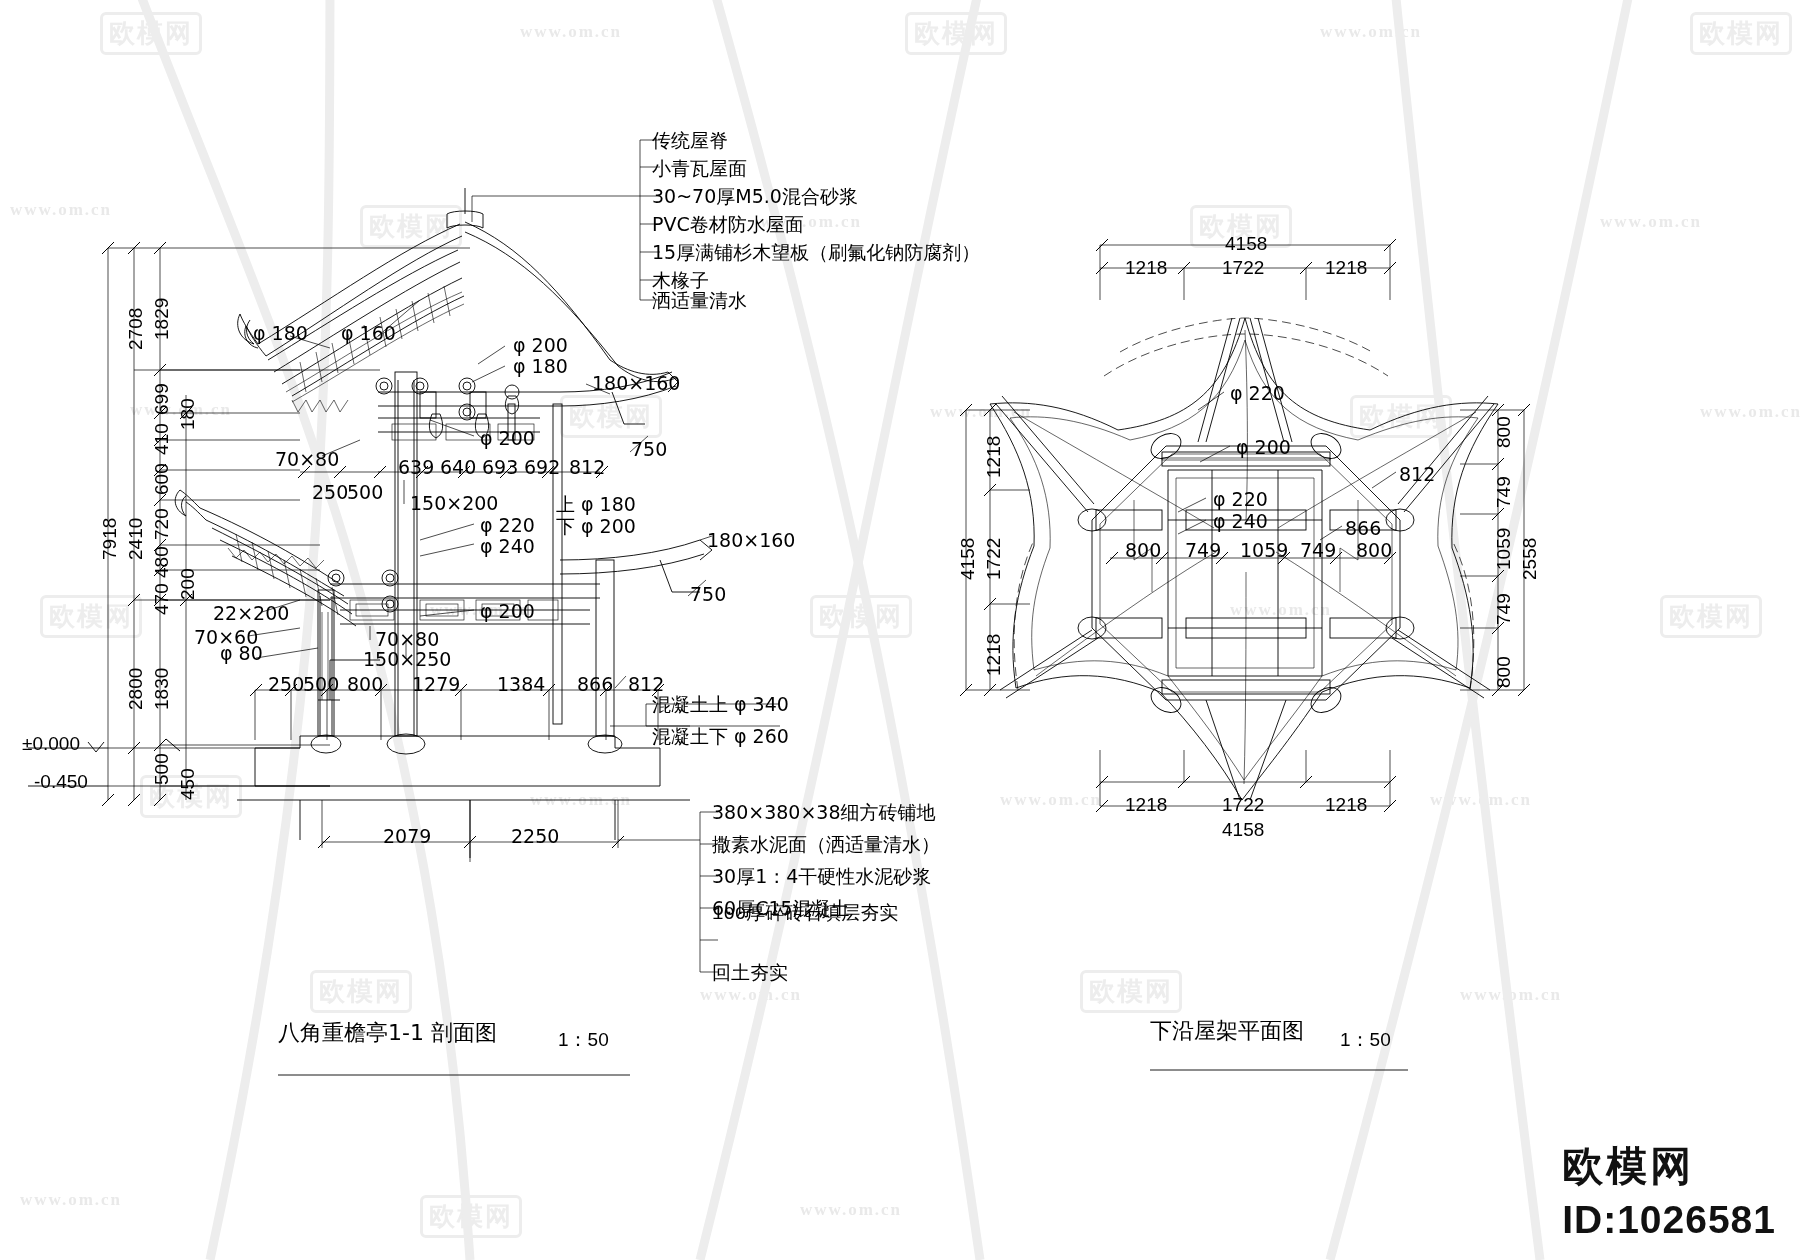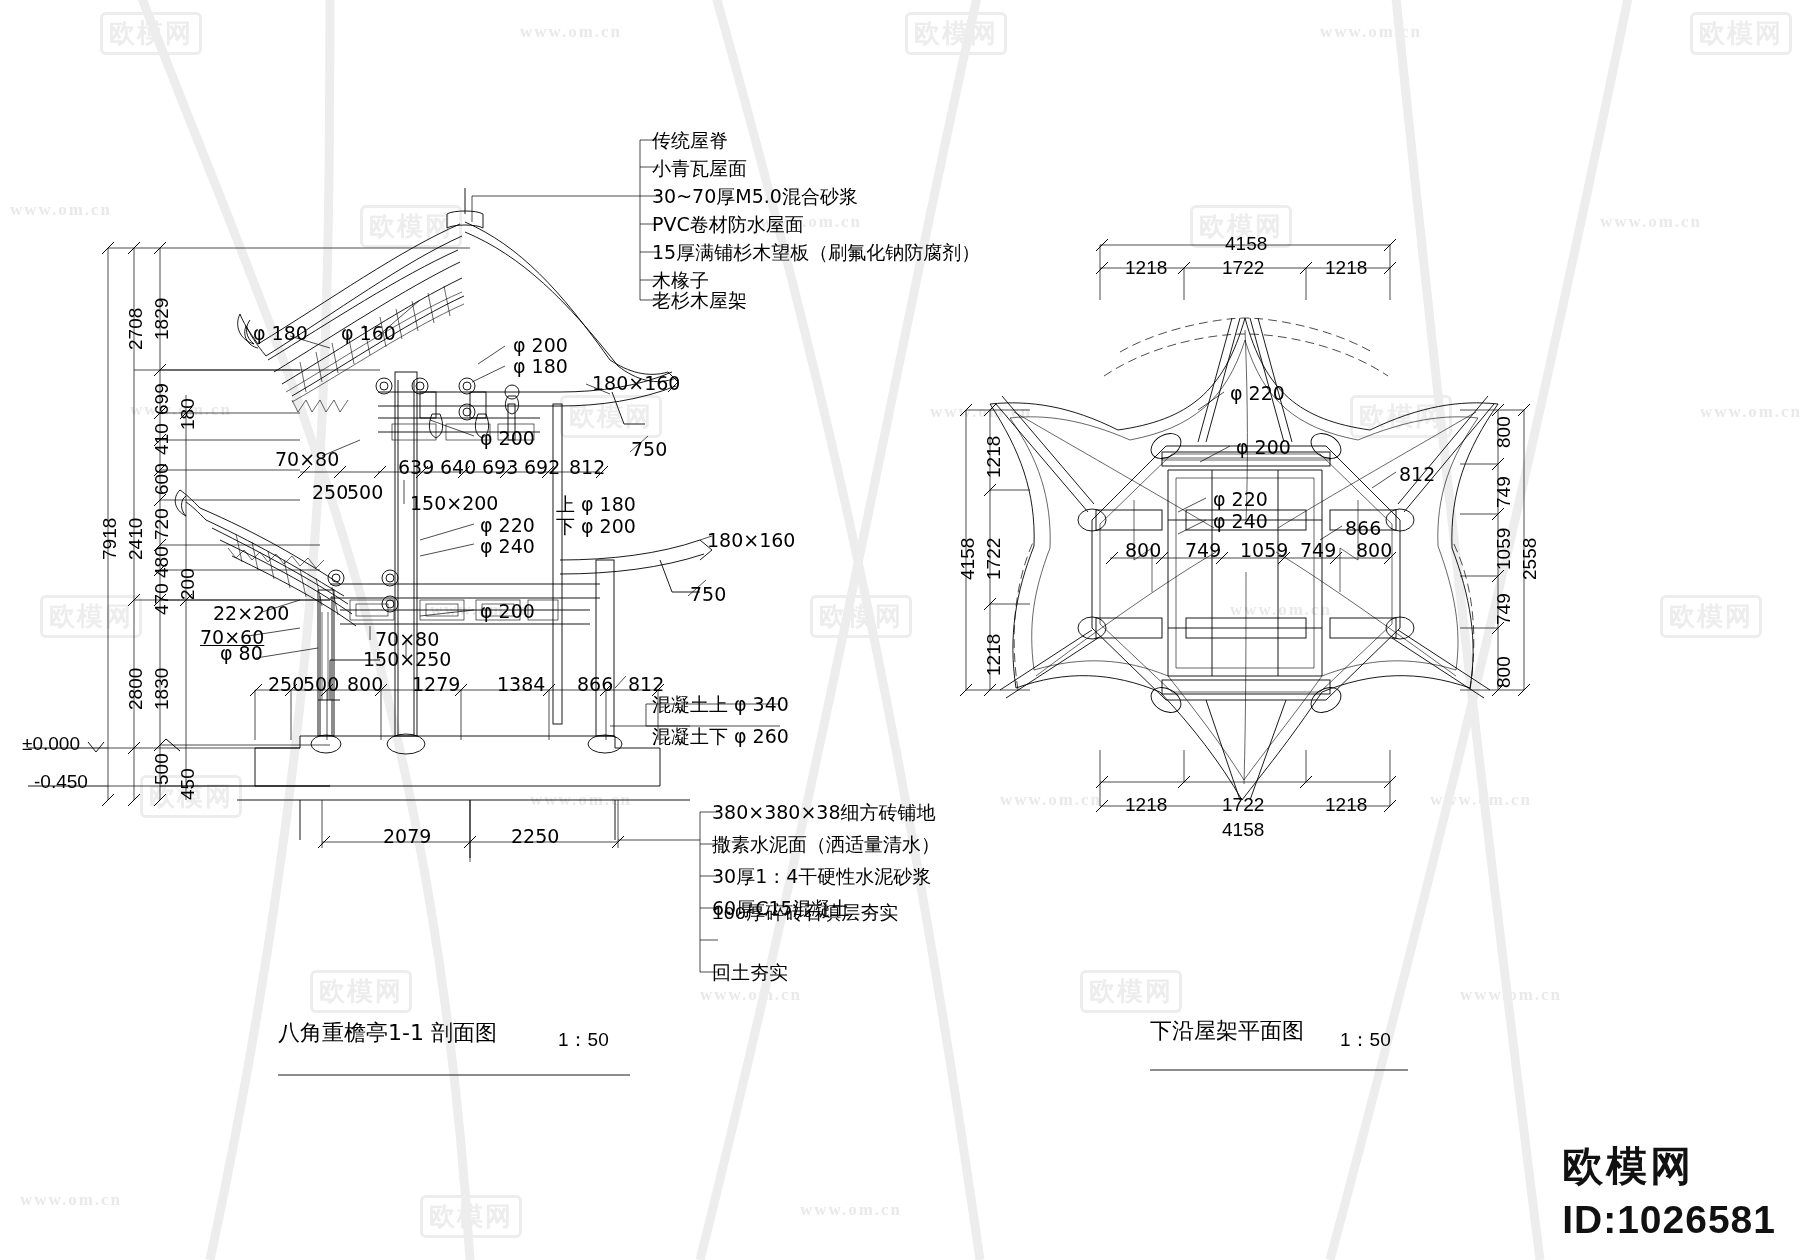--- a/index.html
+++ b/index.html
@@ -612,21 +612,21 @@
   </svg>
 
   <div id="text-layer"></div>
 
   <div class="lbl note cn" style="left:652px;top:131px;">传统屋脊</div>
   <div class="lbl note cn" style="left:652px;top:159px;">小青瓦屋面</div>
   <div class="lbl note cn" style="left:652px;top:187px;">30~70厚M5.0混合砂浆</div>
   <div class="lbl note cn" style="left:652px;top:215px;">PVC卷材防水屋面</div>
   <div class="lbl note cn" style="left:652px;top:243px;">15厚满铺杉木望板（刷氟化钠防腐剂）</div>
   <div class="lbl note cn" style="left:652px;top:271px;">木椽子</div>
-  <div class="lbl note cn" style="left:652px;top:291px;">老杉木屋架</div>
+  <div class="lbl note cn" style="left:652px;top:291px;">洒适量清水</div>
 
   <div class="lbl note cn" style="left:652px;top:695px;">混凝土上 φ 340</div>
   <div class="lbl note cn" style="left:652px;top:727px;">混凝土下 φ 260</div>
 
   <div class="lbl note cn" style="left:712px;top:803px;">380×380×38细方砖铺地</div>
   <div class="lbl note cn" style="left:712px;top:835px;">撒素水泥面（洒适量清水）</div>
   <div class="lbl note cn" style="left:712px;top:867px;">30厚1：4干硬性水泥砂浆</div>
   <div class="lbl note cn" style="left:712px;top:899px;">60厚C15混凝土</div>
   <div class="lbl note cn" style="left:712px;top:905px;font-family:Liberation Mono, monospace;">100厚碎砖石填层夯实</div>
   <div class="lbl note cn" style="left:712px;top:963px;">回土夯实</div>
@@ -672,21 +672,21 @@
       <div class="lbl dim cn" style="left: 524px; top: 458px;">692</div>
       <div class="lbl dim cn" style="left: 569px; top: 458px;">812</div>
       <div class="lbl dim cn" style="left: 556px; top: 495px;">上 φ 180</div>
       <div class="lbl dim cn" style="left: 556px; top: 517px;">下 φ 200</div>
       <div class="lbl dim cn" style="left: 480px; top: 516px;">φ 220</div>
       <div class="lbl dim cn" style="left: 480px; top: 537px;">φ 240</div>
       <div class="lbl dim cn" style="left: 707px; top: 531px;">180×160</div>
       <div class="lbl dim cn" style="left: 690px; top: 585px;">750</div>
       <div class="lbl dim cn" style="left: 480px; top: 602px;">φ 200</div>
       <div class="lbl dim cn" style="left: 213px; top: 604px;">22×200</div>
-      <div class="lbl dim cn" style="left: 200px; top: 628px; text-decoration: underline;">70×60</div>
+      <div class="lbl dim cn" style="left: 194px; top: 628px;">70×60</div>
       <div class="lbl dim cn" style="left: 220px; top: 644px;">φ 80</div>
       <div class="lbl dim cn" style="left: 375px; top: 630px;">70×80</div>
       <div class="lbl dim cn" style="left: 363px; top: 650px;">150×250</div>
       <div class="lbl dim cn" style="left: 268px; top: 675px;">250</div>
       <div class="lbl dim cn" style="left: 303px; top: 675px;">500</div>
       <div class="lbl dim cn" style="left: 347px; top: 675px;">800</div>
       <div class="lbl dim cn" style="left: 412px; top: 675px;">1279</div>
       <div class="lbl dim cn" style="left: 497px; top: 675px;">1384</div>
       <div class="lbl dim cn" style="left: 577px; top: 675px;">866</div>
       <div class="lbl dim cn" style="left: 628px; top: 675px;">812</div>

